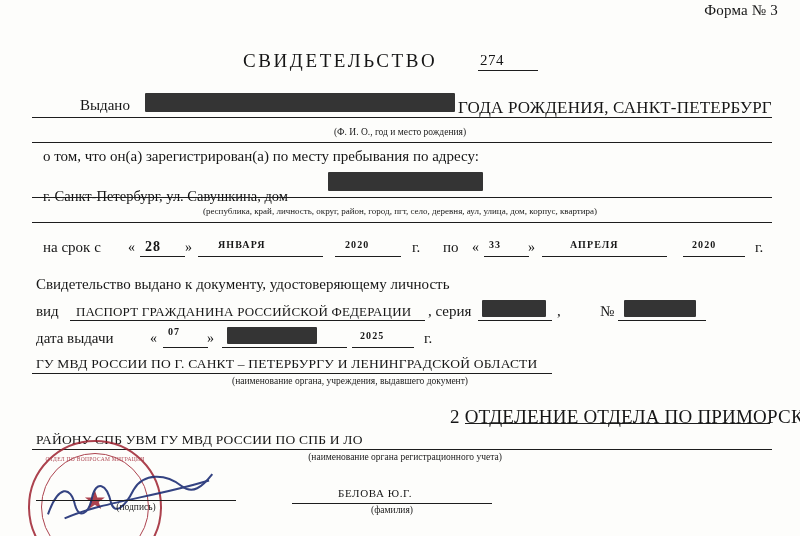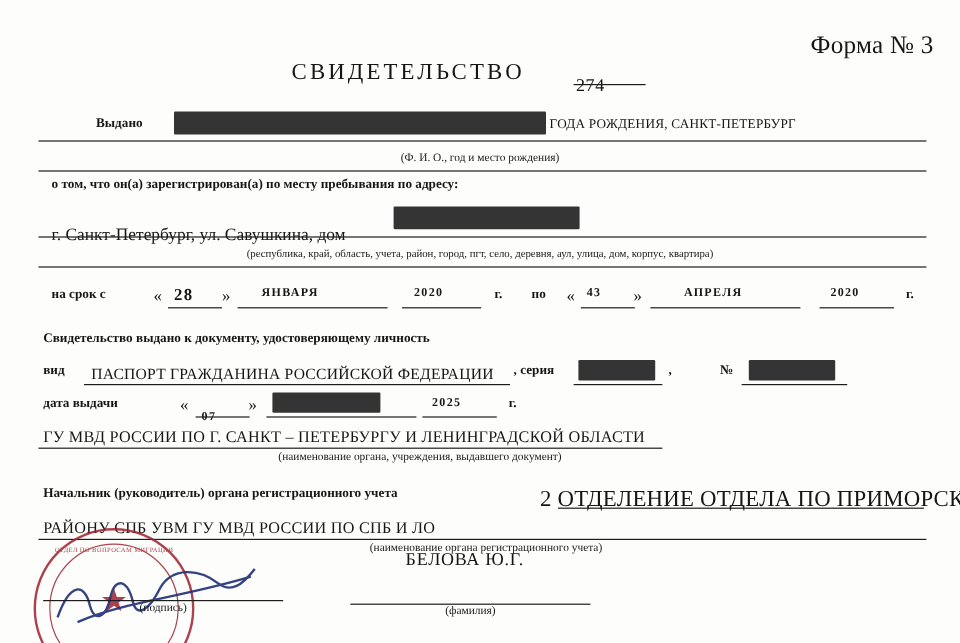--- a/index.html
+++ b/index.html
@@ -33,52 +33,50 @@
   .caption {
     position: absolute;
     font-size: 9.5px;
     color: #1a1a1a;
     text-align: center;
     font-family: "Liberation Serif", serif;
   }
   .form-no {
     position: absolute;
     right: 22px;
-    top: 25px;
-    font-size: 21px;
+    top: 2px;
+    font-size: 15px;
     letter-spacing: .2px;
   }
   .title-main {
     position: absolute;
     left: 243px;
     top: 50px;
     font-size: 19px;
     letter-spacing: 2.6px;
     font-weight: 400;
   }
   .title-num {
     position: absolute;
     left: 480px;
     top: 52px;
     font-size: 15px;
     letter-spacing: .5px;
-    margin-top: 12px;
   }
   .title-sub {
     position: absolute;
     left: 221px;
     top: 75px;
     font-size: 15px;
     letter-spacing: .3px;
   }
   .lbl {
     position: absolute;
-    font-size: 11px;
+    font-size: 15px;
     white-space: nowrap;
-    font-weight: bold;
   }
   .val {
     position: absolute;
     font-size: 10px;
     white-space: nowrap;
   }
   .val.sp {
     letter-spacing: 1.1px;
   }
   .quote { font-size: 14px; }
@@ -145,46 +143,46 @@
 <div class="page">
 
   <div class="form-no">Форма № 3</div>
 
   <div class="title-main">СВИДЕТЕЛЬСТВО</div>
   <div class="title-num">274</div>
   <div class="rule" style="left:478px; top:70px; width:60px;"></div>
 
   <div class="lbl" style="left:80px; top:97px;">Выдано</div>
   <div class="redact" style="left:145px; top:93px; width:310px; height:19px;"></div>
-  <div class="val" style="left:458px; top:98px; font-size:11px; letter-spacing:.2px;">ГОДА РОЖДЕНИЯ, САНКТ-ПЕТЕРБУРГ</div>
+  <div class="val" style="left:458px; top:98px; font-size:17px; letter-spacing:.2px;">ГОДА РОЖДЕНИЯ, САНКТ-ПЕТЕРБУРГ</div>
   <div class="rule" style="left:32px; top:117px; width:740px;"></div>
   <div class="caption" style="left:250px; top:127px; width:300px;">(Ф. И. О., год и место рождения)</div>
   <div class="rule" style="left:32px; top:142px; width:740px;"></div>
 
   <div class="lbl" style="left:43px; top:148px;">о том, что он(а) зарегистрирован(а) по месту пребывания по адресу:</div>
 
   <div class="val" style="left:43px; top:176px; font-size:14.5px;margin-top:12px;">г. Санкт-Петербург, ул. Савушкина, дом</div>
   <div class="redact" style="left:328px; top:172px; width:155px; height:19px;"></div>
   <div class="rule" style="left:32px; top:197px; width:740px;"></div>
-  <div class="caption" style="left:175px; top:206px; width:450px; font-size:9px;">(республика, край, область, учета, район, город, пгт, село, деревня, аул, улица, дом, корпус, квартира)</div>
+  <div class="caption" style="left:175px; top:206px; width:450px; font-size:9px;">(республика, край, личность, округ, район, город, пгт, село, деревня, аул, улица, дом, корпус, квартира)</div>
   <div class="rule" style="left:32px; top:222px; width:740px;"></div>
 
   <div class="lbl" style="left:43px; top:239px;">на срок с</div>
   <div class="val quote" style="left:128px; top:240px;">«</div>
   <div class="val sp" style="left:145px; top:239px; font-weight:bold; font-size:14px;">28</div>
   <div class="val quote" style="left:185px; top:240px;">»</div>
   <div class="rule" style="left:140px; top:256px; width:45px;"></div>
   <div class="val sp" style="left:218px; top:239px; font-weight:bold;">ЯНВАРЯ</div>
   <div class="rule" style="left:198px; top:256px; width:125px;"></div>
   <div class="val sp" style="left:345px; top:239px; font-weight:bold;">2020</div>
   <div class="rule" style="left:335px; top:256px; width:66px;"></div>
   <div class="lbl" style="left:412px; top:239px;">г.</div>
   <div class="lbl" style="left:443px; top:239px;">по</div>
   <div class="val quote" style="left:472px; top:240px;">«</div>
-  <div class="val sp" style="left:489px; top:239px; font-weight:bold;">43</div>
+  <div class="val sp" style="left:489px; top:239px; font-weight:bold;">33</div>
   <div class="val quote" style="left:528px; top:240px;">»</div>
   <div class="rule" style="left:484px; top:256px; width:45px;"></div>
   <div class="val sp" style="left:570px; top:239px; font-weight:bold;">АПРЕЛЯ</div>
   <div class="rule" style="left:542px; top:256px; width:125px;"></div>
   <div class="val sp" style="left:692px; top:239px; font-weight:bold;">2020</div>
   <div class="rule" style="left:683px; top:256px; width:62px;"></div>
   <div class="lbl" style="left:755px; top:239px;">г.</div>
 
   <div class="lbl" style="left:36px; top:276px;">Свидетельство выдано к документу, удостоверяющему личность</div>
   <div class="lbl" style="left:36px; top:303px;">вид</div>
@@ -193,34 +191,33 @@
   <div class="lbl" style="left:428px; top:303px;">, серия</div>
   <div class="redact" style="left:482px; top:300px; width:64px; height:17px;"></div>
   <div class="rule" style="left:478px; top:320px; width:74px;"></div>
   <div class="lbl" style="left:557px; top:303px;">,</div>
   <div class="lbl" style="left:600px; top:303px;">№</div>
   <div class="redact" style="left:624px; top:300px; width:72px; height:17px;"></div>
   <div class="rule" style="left:618px; top:320px; width:88px;"></div>
 
   <div class="lbl" style="left:36px; top:330px;">дата выдачи</div>
   <div class="val quote" style="left:150px; top:331px;">«</div>
-  <div class="val sp" style="left:168px; top:342px; font-weight:bold;">07</div>
+  <div class="val sp" style="left:168px; top:326px; font-weight:bold;">07</div>
   <div class="val quote" style="left:207px; top:331px;">»</div>
   <div class="rule" style="left:163px; top:347px; width:45px;"></div>
   <div class="redact" style="left:227px; top:327px; width:90px; height:17px;"></div>
   <div class="rule" style="left:222px; top:347px; width:125px;"></div>
   <div class="val sp" style="left:360px; top:330px; font-weight:bold;">2025</div>
   <div class="rule" style="left:352px; top:347px; width:62px;"></div>
   <div class="lbl" style="left:424px; top:330px;">г.</div>
 
   <div class="val" style="left:36px; top:356px; font-size:13.5px; letter-spacing:.2px;">ГУ  МВД  РОССИИ  ПО  Г. САНКТ – ПЕТЕРБУРГУ  И  ЛЕНИНГРАДСКОЙ ОБЛАСТИ</div>
   <div class="rule" style="left:32px; top:373px; width:520px;"></div>
   <div class="caption" style="left:175px; top:376px; width:350px;">(наименование органа, учреждения, выдавшего документ)</div>
 
-  <div class="lbl" style="left:36px; top:405px;">Начальник (руководитель) органа регистрационного учета</div>
   <div class="val" style="left:450px; top:406px; font-size:19px; letter-spacing:.2px;">2 ОТДЕЛЕНИЕ ОТДЕЛА  ПО ПРИМОРСКОМУ</div>
   <div class="rule" style="left:465px; top:423px; width:305px;"></div>
   <div class="val" style="left:36px; top:432px; font-size:13.5px; letter-spacing:.2px;">РАЙОНУ СПБ УВМ  ГУ  МВД РОССИИ  ПО СПБ  И  ЛО</div>
   <div class="rule" style="left:32px; top:449px; width:740px;"></div>
   <div class="caption" style="left:285px; top:452px; width:240px;">(наименование органа регистрационного учета)</div>
 
   <div class="stamp">
     <div class="stamp-inner"></div>
     <div class="stamp-txt stamp-top">ОТДЕЛ ПО ВОПРОСАМ МИГРАЦИИ</div>
     <div class="stamp-eagle">★</div>
@@ -230,17 +227,17 @@
   <div class="signature">
     <svg width="180" height="46" viewBox="0 0 180 46">
       <path class="blue-swirl" d="M4 34 C 18 6, 30 8, 32 28 C 34 42, 44 40, 50 22 C 56 6, 66 10, 68 30 C 70 42, 80 38, 92 20 C 104 4, 126 8, 140 22 C 150 32, 160 26, 172 14"></path>
       <path class="blue-swirl" d="M20 40 C 60 28, 110 30, 168 20" stroke-width="1.4"></path>
     </svg>
   </div>
 
   <div class="rule" style="left:36px; top:500px; width:200px;"></div>
   <div class="caption" style="left:86px; top:502px; width:100px;">(подпись)</div>
 
-  <div class="val" style="left:338px; top:459px; font-size:15px; letter-spacing:.6px;">БЕЛОВА Ю.Г.</div>
+  <div class="val" style="left:338px; top:487px; font-size:11px; letter-spacing:.6px;">БЕЛОВА Ю.Г.</div>
   <div class="rule" style="left:292px; top:503px; width:200px;"></div>
   <div class="caption" style="left:342px; top:505px; width:100px;">(фамилия)</div>
 
 </div>
 
 </body></html>

